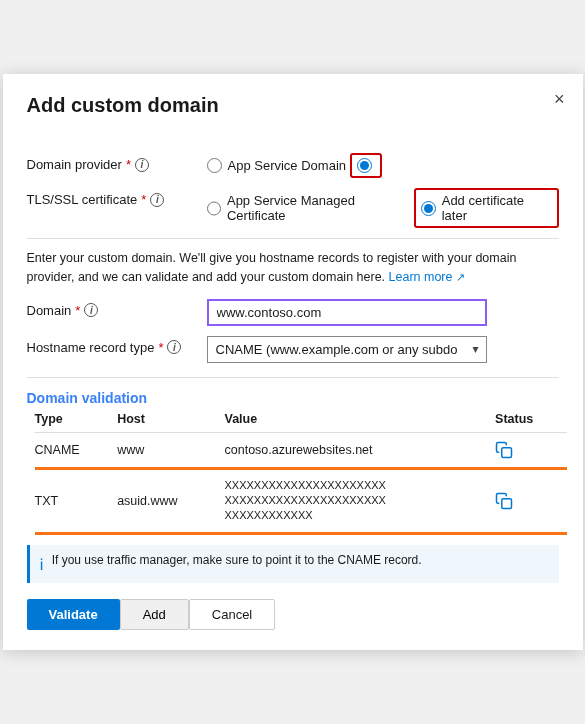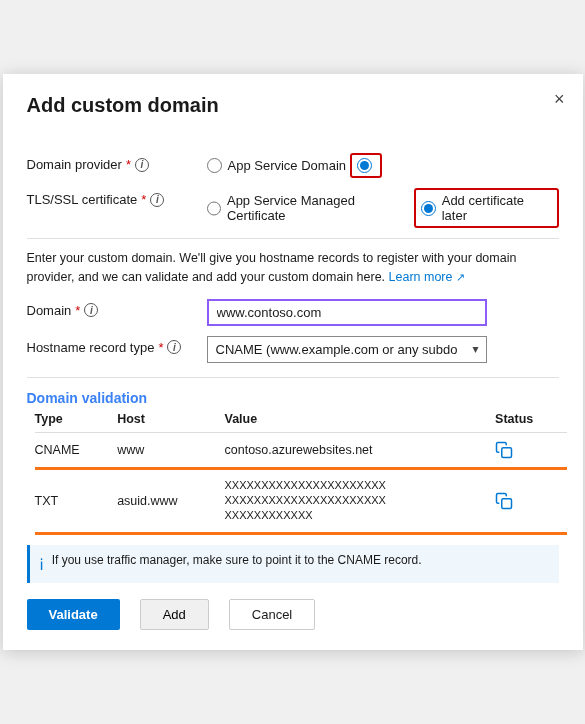--- a/index.html
+++ b/index.html
@@ -194,21 +194,21 @@
       margin: 10px 0 16px 0;
     }
     .info-bar-icon {
       color: #0078d4;
       font-size: 16px;
       margin-top: 0px;
       flex-shrink: 0;
     }
     .footer-buttons {
       display: flex;
-      gap: 20px;
+      gap: 0;
       margin-top: 14px;
     }
     .btn-validate {
       background: #0078d4;
       color: #fff;
       border: none;
       padding: 7px 22px;
       font-size: 13px;
       font-weight: 600;
       cursor: pointer;

